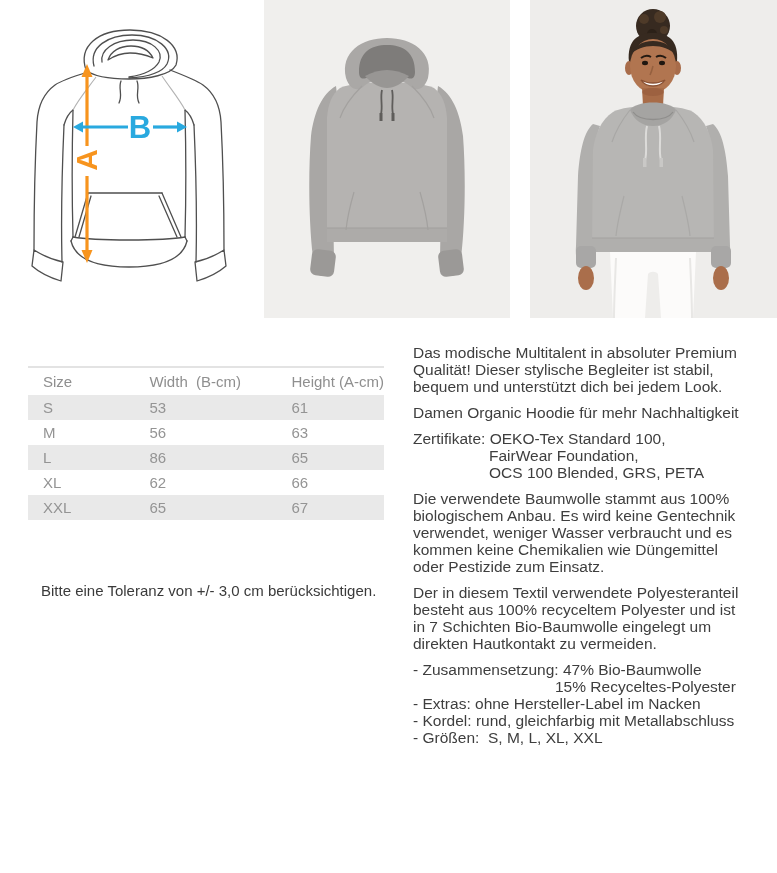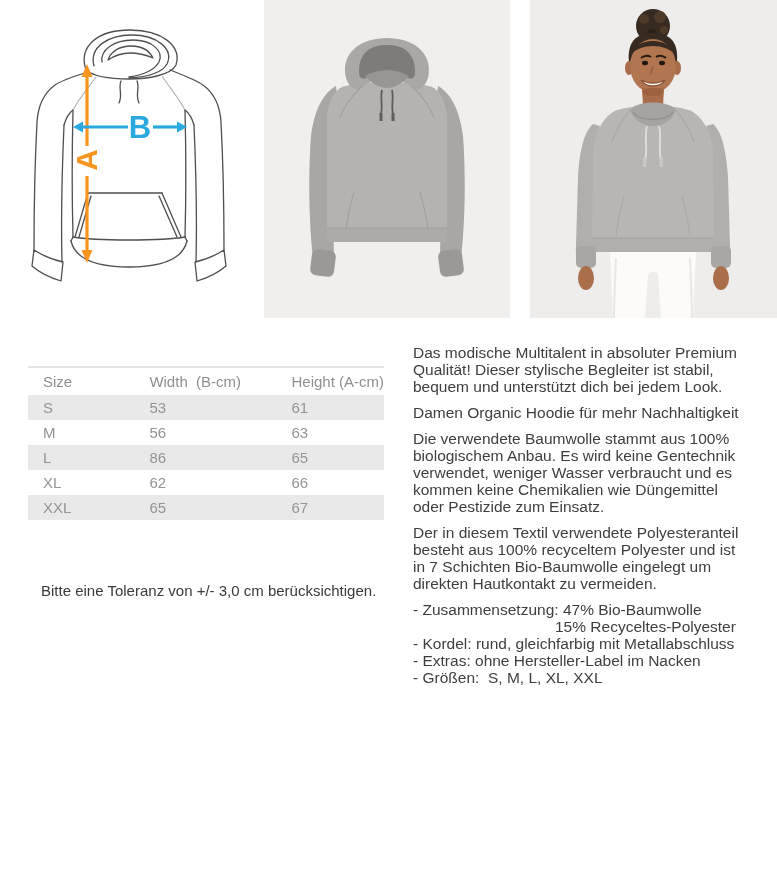--- a/index.html
+++ b/index.html
@@ -236,33 +236,38 @@
   </table>
 
   <div class="tolerance">Bitte eine Toleranz von +/- 3,0 cm berücksichtigen.</div>
 
   <div class="desc">
     <p class="para">Das modische Multitalent in absoluter Premium
 Qualität! Dieser stylische Begleiter ist stabil,
 bequem und unterstützt dich bei jedem Look.</p>
     <p class="para">Damen Organic Hoodie für mehr Nachhaltigkeit</p>
 
+    <div class="cert-block">
+      <div class="line"><span>Zertifikate:</span> <span>OEKO-Tex Standard 100,</span></div>
+      <div class="line cert-indent">FairWear Foundation,</div>
+      <div class="line cert-indent">OCS 100 Blended, GRS, PETA</div>
+    </div>
 
     <p class="para">Die verwendete Baumwolle stammt aus 100%
 biologischem Anbau. Es wird keine Gentechnik
 verwendet, weniger Wasser verbraucht und es
 kommen keine Chemikalien wie Düngemittel
 oder Pestizide zum Einsatz.</p>
     <p class="para">Der in diesem Textil verwendete Polyesteranteil
 besteht aus 100% recyceltem Polyester und ist
 in 7 Schichten Bio-Baumwolle eingelegt um
 direkten Hautkontakt zu vermeiden.</p>
 
     <div class="details-block">
       <div class="line">- Zusammensetzung: 47% Bio-Baumwolle</div>
       <div class="line comp-cont">15% Recyceltes-Polyester</div>
+      <div class="line">- Extras: ohne Hersteller-Label im Nacken</div>
       <div class="line">- Kordel: rund, gleichfarbig mit Metallabschluss</div>
-      <div class="line">- Extras: ohne Hersteller-Label im Nacken</div>
       <div class="line">- Größen:  S, M, L, XL, XXL</div>
     </div>
   </div>
 
 </div>
 
 </body></html>

